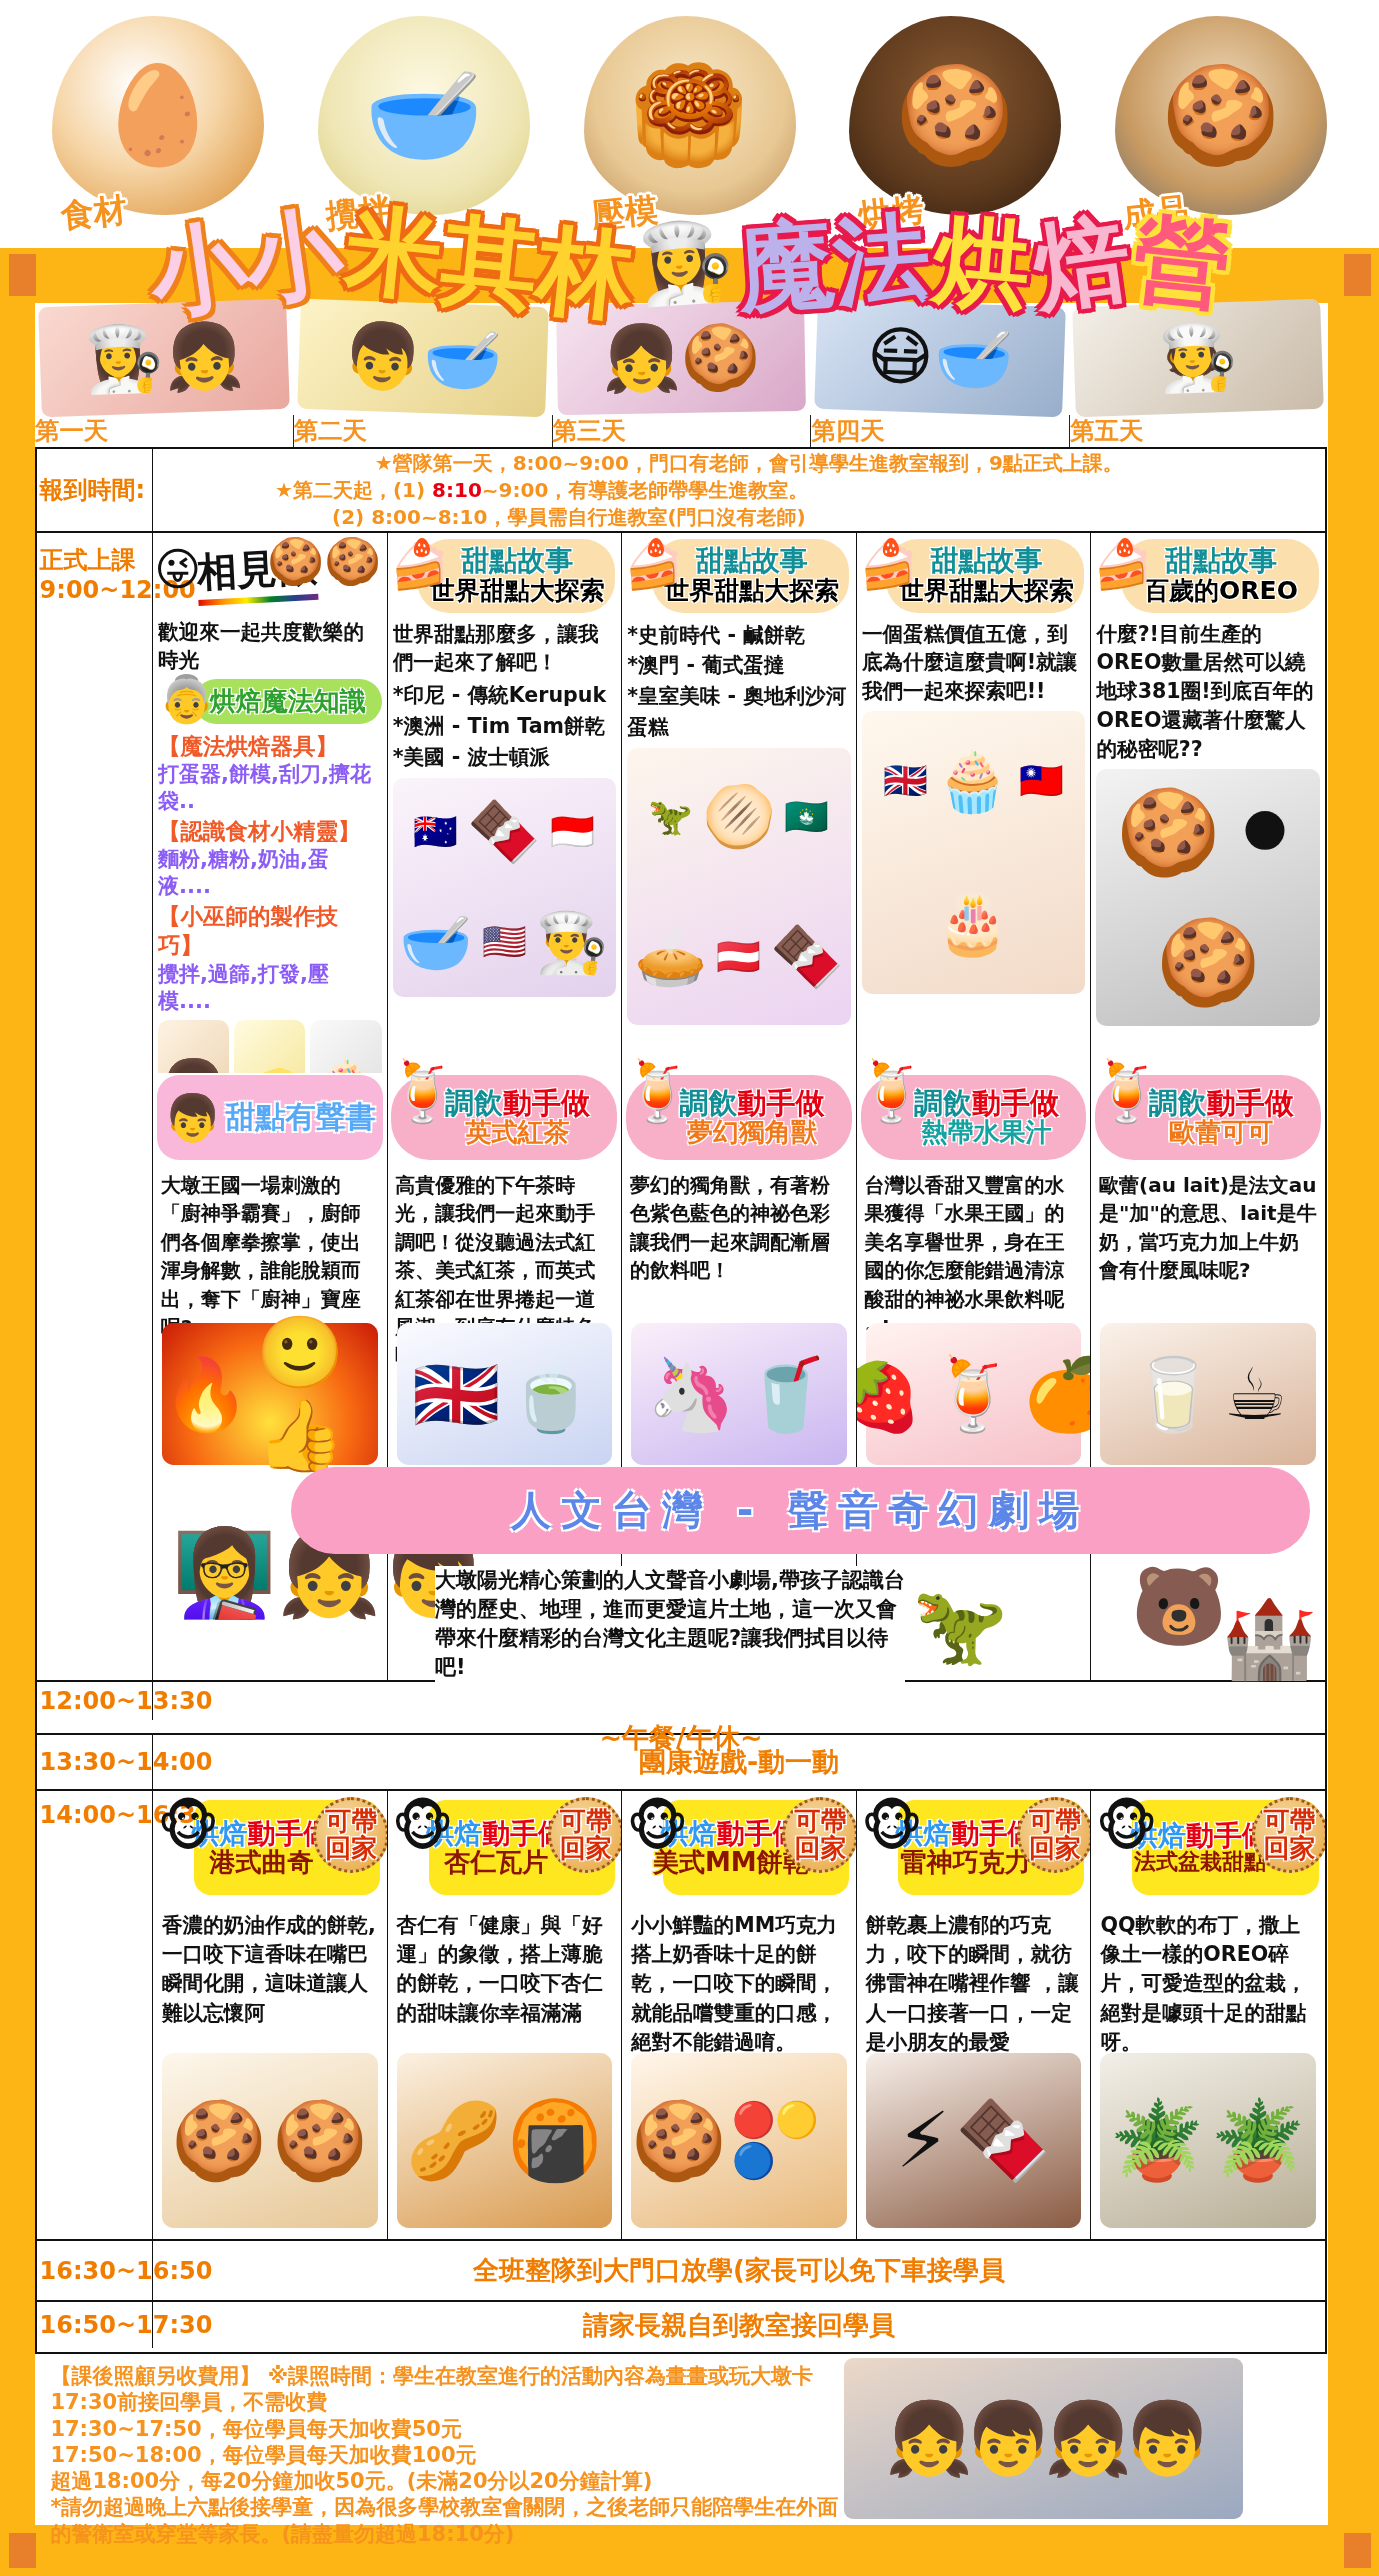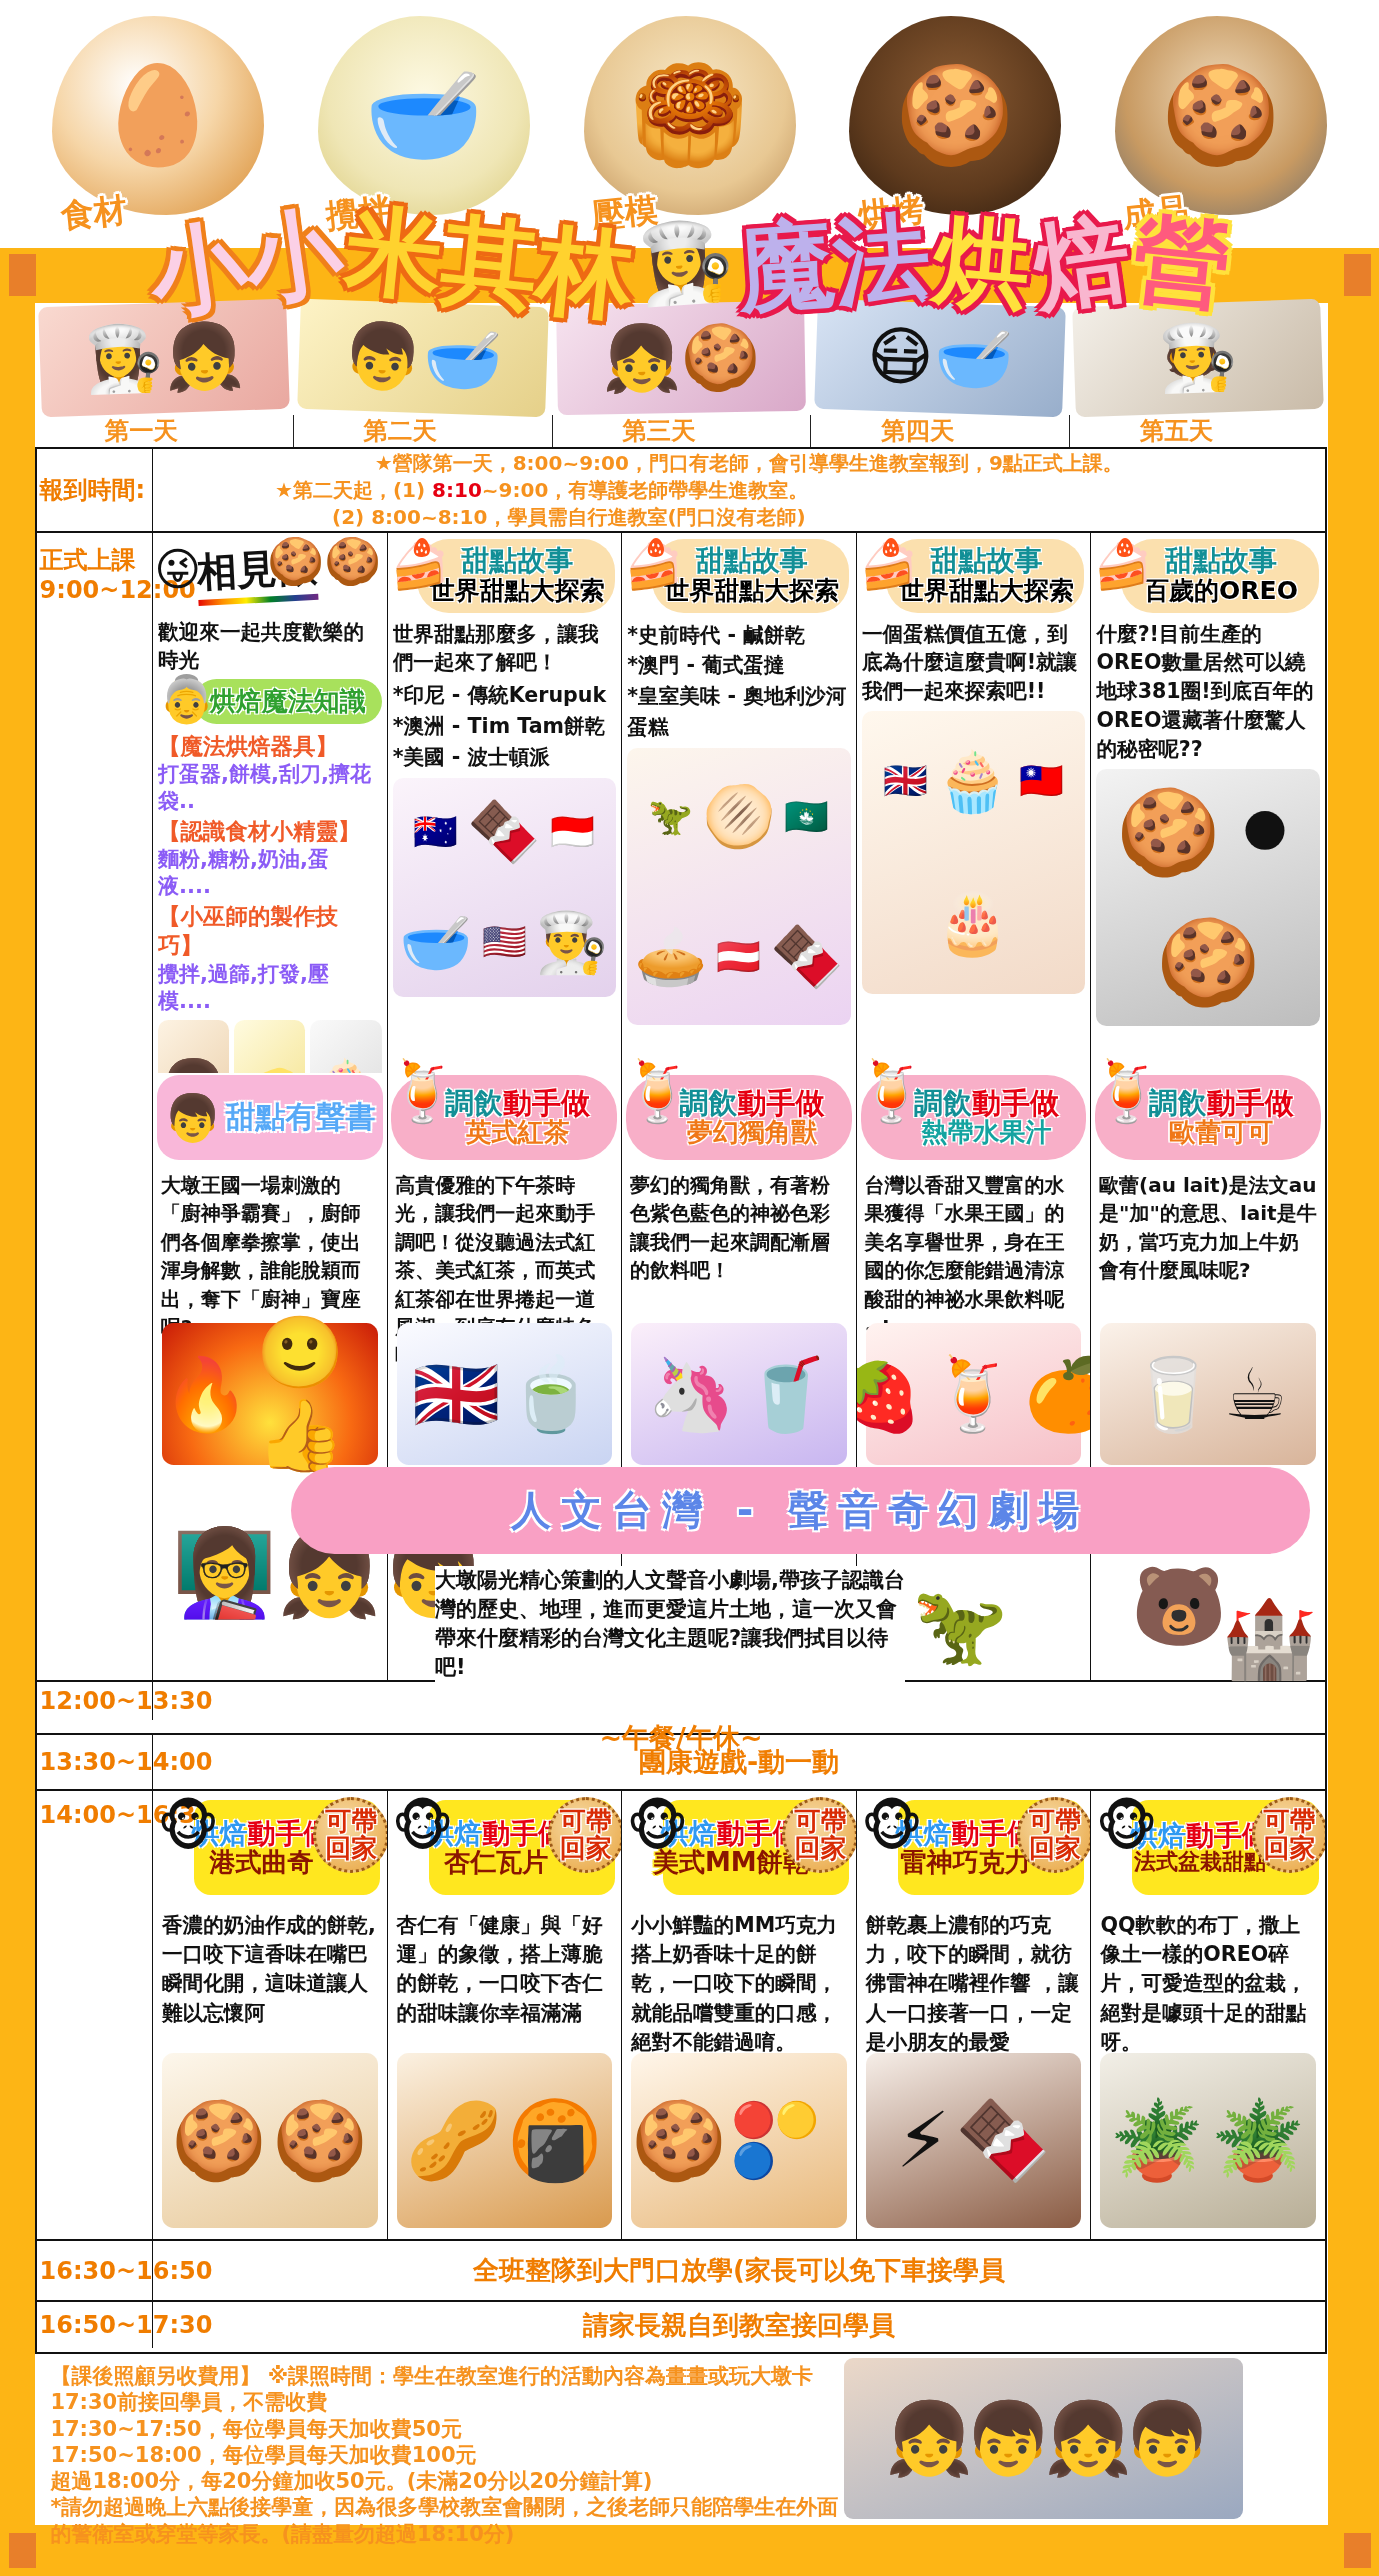--- a/index.html
+++ b/index.html
@@ -41,21 +41,21 @@
   .title-mascot{font-size:77px;transform:rotate(-4deg);}
   
   .dayphotos{position:absolute;left:35px;top:302px;width:1293px;height:113px;display:flex;z-index:5;}
   .dayphoto{flex:1;margin:1.3px 5.1px;border-radius:9px;display:flex;align-items:center;justify-content:center;font-size:64px;}
   .gd1{background:linear-gradient(135deg,#F9D9D0,#E9A8A0);transform:rotate(-2deg);}
   .gd2{background:linear-gradient(135deg,#FDF3C6,#E5D089);transform:rotate(2deg);}
   .gd3{background:linear-gradient(135deg,#F6E3EF,#D9A8C8);transform:rotate(-1deg);}
   .gd4{background:linear-gradient(135deg,#D7E3F4,#98AECB);transform:rotate(2deg);}
   .gd5{background:linear-gradient(135deg,#F3EFE8,#C9BBA8);transform:rotate(-2deg);}
   .daylabels{position:absolute;left:35px;top:415px;width:1293px;height:32px;display:flex;z-index:5;}
-  .daylabel-cell{flex:1;display:flex;align-items:center;justify-content:center;padding-right:45px;box-sizing:border-box;}
+  .daylabel-cell{flex:1;display:flex;align-items:center;justify-content:flex-start;padding-right:45px;box-sizing:border-box;}
   .daylabel-cell + .daylabel-cell{border-left:1.3px solid #222;}
   .daylabel{font-size:24.4px;font-weight:bold;color:#F6921E;}
   
   .table{position:absolute;left:35px;top:447px;width:1292px;height:1907px;border:2.6px solid #111;box-sizing:border-box;background:#fff;z-index:4;}
   .row{display:flex;box-sizing:border-box;}
   .row + .row{border-top:2.6px solid #111;}
   .timecell{width:116px;flex:none;border-right:1.9px solid #111;box-sizing:border-box;
             display:flex;flex-direction:column;align-items:flex-start;justify-content:center;padding:3.9px 2.6px;}
   .timetext{font-size:24px;font-weight:bold;color:#F07D00;line-height:1.25;}
   .rowmsg{flex:1;display:flex;align-items:center;justify-content:center;font-size:27px;font-weight:bold;color:#F07D00;}

